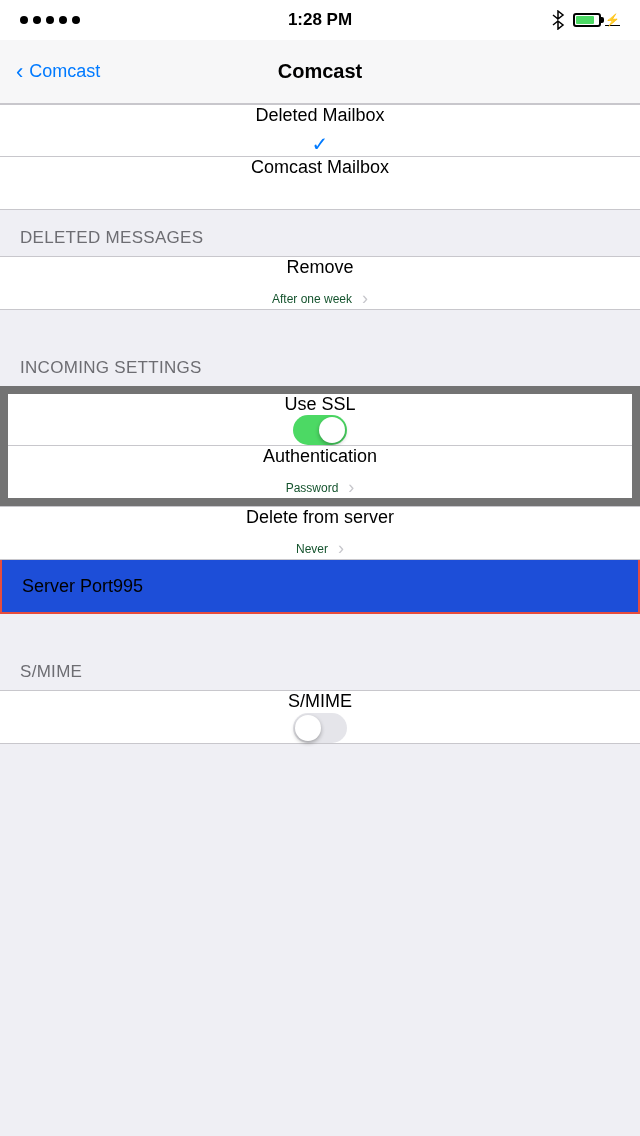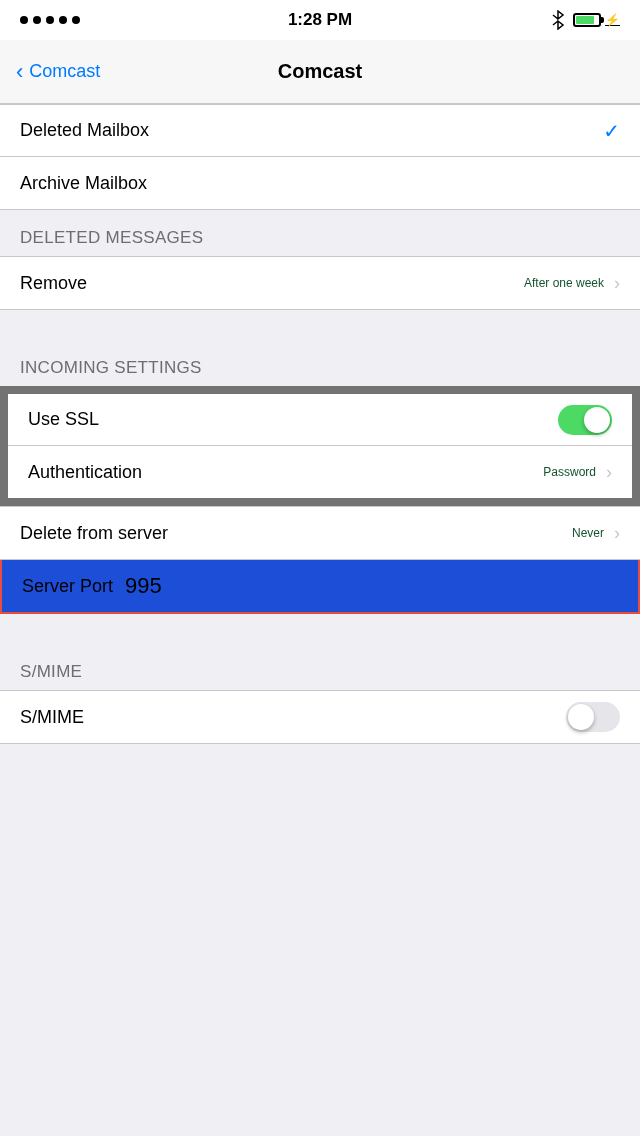--- a/index.html
+++ b/index.html
@@ -142,20 +142,21 @@
 
     .list-item {
       display: flex;
       align-items: center;
       justify-content: space-between;
       height: 52px;
       padding: 0 20px;
       background: #fff;
       border-bottom: 1px solid #c8c7cc;
       position: relative;
+      flex-direction: column;
     }
     .list-item:last-child {
       border-bottom: none;
     }
 
     .list-item-label {
       font-size: 18px;
       color: #000;
     }
 
@@ -223,23 +224,23 @@
       align-items: center;
       height: 52px;
       padding: 0 20px;
       background: #1d4ed8;
     }
     .server-port-label {
       font-size: 18px;
       color: #000;
     }
     .server-port-value {
-      font-size: 22px;
-      color: #000;
-      margin-left: 12px;
+      font-size: 18px;
+      color: #000;
+      margin-left: 0;
     }
 
     
     .incoming-block {
       border: 8px solid #737373;
     }
     .incoming-block .list-item {
       border-bottom: 1px solid #c8c7cc;
     }
     .incoming-block .list-item:last-child {
@@ -290,21 +291,21 @@
 
 <div class="section">
   <div class="list-group">
     <div class="list-item">
       <span class="list-item-label">Deleted Mailbox</span>
       <div class="list-item-right">
         <span class="checkmark">✓</span>
       </div>
     </div>
     <div class="list-item">
-      <span class="list-item-label">Archive Mailbox</span>
+      <span class="list-item-label">Comcast Mailbox</span>
     </div>
   </div>
 </div>
 
 <div class="section">
   <div class="section-header">DELETED MESSAGES</div>
   <div class="list-group">
     <div class="list-item">
       <span class="list-item-label">Remove</span>
       <div class="list-item-right">

